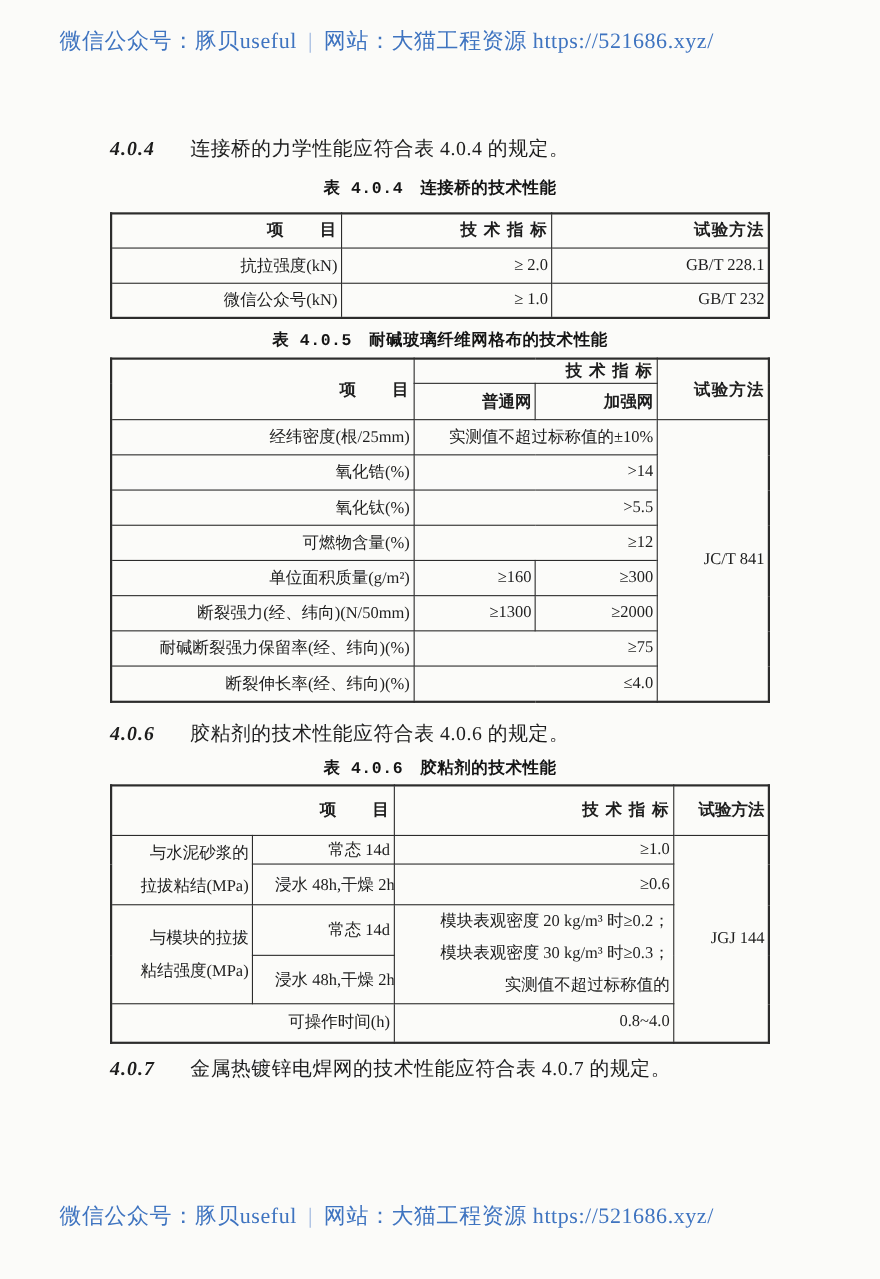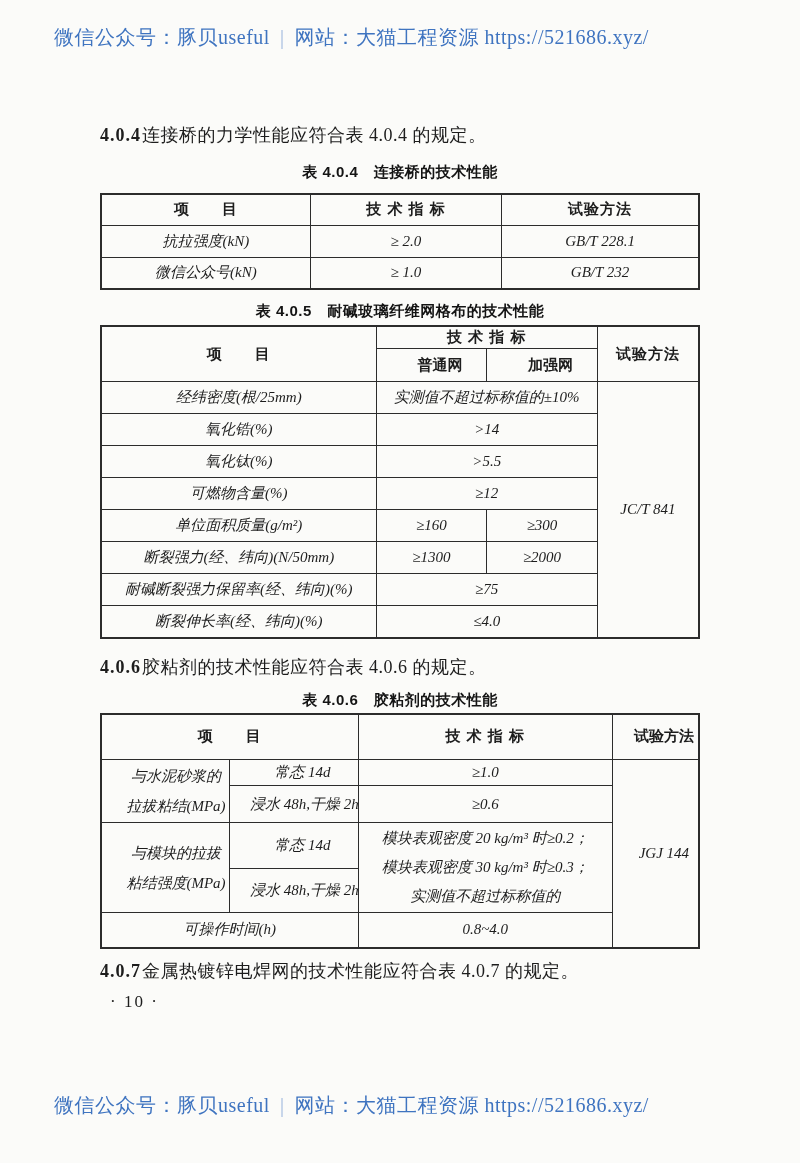--- a/index.html
+++ b/index.html
@@ -18,54 +18,54 @@
     color:#3f74c0; white-space:nowrap;
     font-family:"Liberation Serif","DejaVu Serif",serif;
   }
   .watermark.top { top:24px; }
   .watermark.bottom { top:1092px; }
   .watermark .sep { color:#9cb6de; padding:0 10px; }
 
   .content { position:absolute; top:0; left:100px; width:600px; }
 
   .clause { font-size:18px; line-height:26px; letter-spacing:0.5px; }
-  .clause .num { font-weight:bold; margin-right:1px; letter-spacing:1px; }
+  .clause .num { font-weight:bold; margin-right:32px; letter-spacing:1px;font-style:italic; }
   #c404 { margin-top:122px; }
   #c405 { margin-top:13px; }
   #c406 { margin-top:15px; }
   #c407 { margin-top:9px; }
 
   .tbl-caption {
     text-align:center; font-weight:bold; font-size:15px; line-height:21px;
-    font-family:Liberation Sans, sans-serif;
+    font-family:Liberation Mono, monospace;
     letter-spacing:0.5px; color:#141414;
   }
   #cap404 { margin-top:13px; }
   #cap405 { margin-top:10px; }
   #cap406 { margin-top:9px; }
 
   table {
     width:100%; border-collapse:collapse; table-layout:fixed;
     border:2px solid #2c2c2c;
     font-size:15px; color:#1d1d1d;
   }
   #tbl404 { margin-top:11px; }
   #tbl405 { margin-top:4px; }
   #tbl406 { margin-top:3px; }
   th, td {
     border:1px solid #2c2c2c;
-    text-align:center; vertical-align:middle;
+    text-align:right; vertical-align:middle;
     padding:1px 3px;
     overflow:hidden; white-space:nowrap;
   }
   th {
     font-family:"Liberation Sans","DejaVu Sans",sans-serif;
     font-weight:700; letter-spacing:1px;
   }
-  td { font-family:"Liberation Serif","DejaVu Serif",serif;font-style:italic; }
+  td { font-family:"Liberation Serif","DejaVu Serif",serif; }
   .h31 { height:31px; } .h32 { height:32px; } .h33 { height:33px; }
   .h37 { height:37px; } .h44 { height:44px; } .h35 { height:35px; }
   .h46 { height:46px; }
   .two-line { line-height:30px; white-space:normal;padding-left:24px; }
   .three-line div { line-height:29px; white-space:nowrap; }
   .tight { letter-spacing:0;padding-left:20px; }
 
   .page-number {
     margin-top:8px; margin-left:10px;
     font-size:17px; letter-spacing:2px;
@@ -218,17 +218,16 @@
       <td class="h35" colspan="2">可操作时间(h)</td>
       <td>0.8~4.0</td>
     </tr>
   </tbody>
     </table>
 
   <div class="clause" id="c407">
     <span class="num">4.0.7</span><span>金属热镀锌电焊网的技术性能应符合表 4.0.7 的规定。</span>
   </div>
 
-  <div class="page-number">· 10 ·</div>
 
 </div>
 
 <div class="watermark bottom"><span>微信公众号：豚贝useful</span><span class="sep">|</span><span>网站：大猫工程资源 https://521686.xyz/</span></div>
 
 </body></html>

